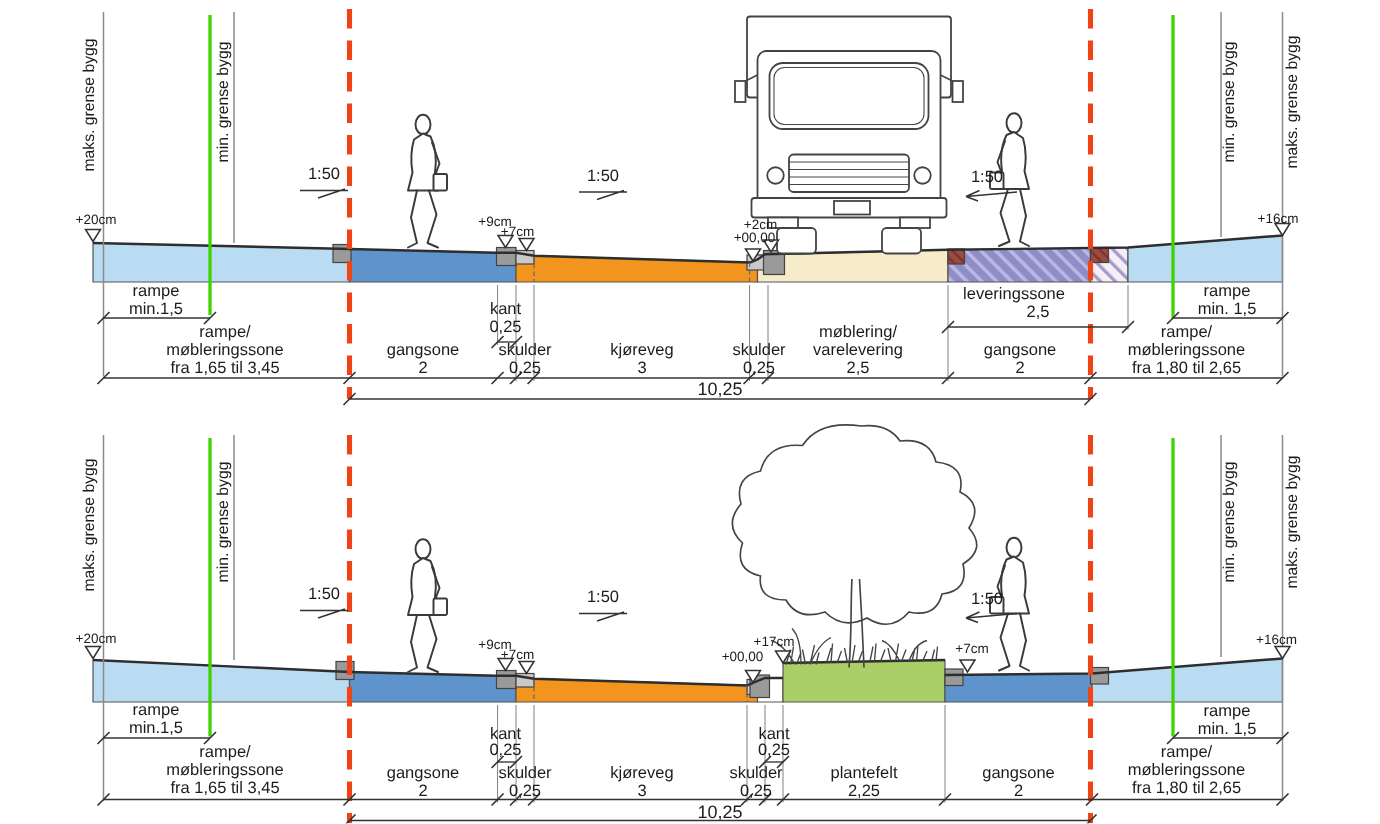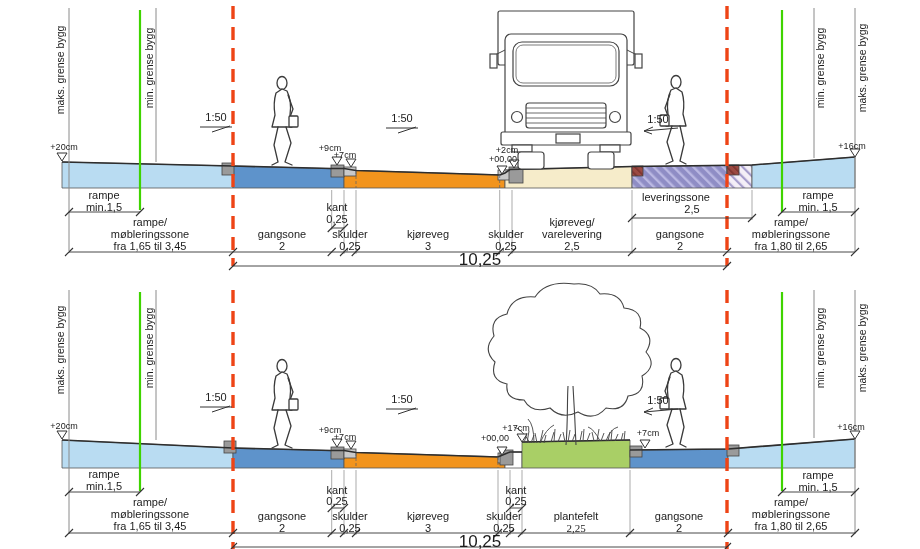--- a/index.html
+++ b/index.html
@@ -2,21 +2,21 @@
 <html><head>
 <meta charset="utf-8">
 <style>
   html,body{margin:0;padding:0;background:#fff;}
   .stage{position:relative;width:920px;height:549px;background:#fff;overflow:hidden;
          font-family:"Liberation Sans",sans-serif;color:#1c1c1c;}
   .stage svg{position:absolute;left:0;top:0;}
   .lbl{position:absolute;transform:translate(-50%,-50%);font-size:11px;line-height:1;
        white-space:nowrap;text-align:center;}
   .sm{font-size:9px;}
-  .big{font-size:17px;}
+  .big{font-size:12px;}
   .vlabel{position:absolute;transform:translate(-50%,-50%) rotate(-90deg);
           font-size:10.5px;line-height:1;white-space:nowrap;}
 </style>
 </head>
 <body>
 
 <div class="stage">
 
 <svg width="920" height="549" viewBox="0 0 920 549">
   <defs>
@@ -234,21 +234,21 @@
 <div class="lbl" style="left:282px;top:234px;">gangsone</div>
 <div class="lbl" style="left:282px;top:246px;">2</div>
 <div class="lbl" style="left:337px;top:207px;">kant</div>
 <div class="lbl" style="left:337px;top:219px;">0,25</div>
 <div class="lbl" style="left:350px;top:234px;">skulder</div>
 <div class="lbl" style="left:350px;top:246px;">0,25</div>
 <div class="lbl" style="left:428px;top:234px;">kjøreveg</div>
 <div class="lbl" style="left:428px;top:246px;">3</div>
 <div class="lbl" style="left:506px;top:234px;">skulder</div>
 <div class="lbl" style="left:506px;top:246px;">0,25</div>
-<div class="lbl" style="left:572px;top:222px;">kjøreveg/</div>
+<div class="lbl" style="left:572px;top:222px;">møblering/</div>
 <div class="lbl" style="left:572px;top:234px;">varelevering</div>
 <div class="lbl" style="left:572px;top:246px;">2,5</div>
 <div class="lbl" style="left:676px;top:197px;">leveringssone</div>
 <div class="lbl" style="left:692px;top:209px;">2,5</div>
 <div class="lbl" style="left:680px;top:234px;">gangsone</div>
 <div class="lbl" style="left:680px;top:246px;">2</div>
 <div class="lbl" style="left:791px;top:222px;">rampe/</div>
 <div class="lbl" style="left:791px;top:234px;">møbleringssone</div>
 <div class="lbl" style="left:791px;top:246px;">fra 1,80 til 2,65</div>
 <div class="lbl" style="left:818px;top:195px;">rampe</div>
@@ -283,21 +283,21 @@
 <div class="lbl" style="left:337px;top:501px;">0,25</div>
 <div class="lbl" style="left:350px;top:516px;">skulder</div>
 <div class="lbl" style="left:350px;top:528px;">0,25</div>
 <div class="lbl" style="left:428px;top:516px;">kjøreveg</div>
 <div class="lbl" style="left:428px;top:528px;">3</div>
 <div class="lbl" style="left:504px;top:516px;">skulder</div>
 <div class="lbl" style="left:504px;top:528px;">0,25</div>
 <div class="lbl" style="left:516px;top:490px;">kant</div>
 <div class="lbl" style="left:516px;top:501px;">0,25</div>
 <div class="lbl" style="left:576px;top:516px;">plantefelt</div>
-<div class="lbl" style="left:576px;top:528px;font-family:Liberation Serif, serif;">2,25</div>
+<div class="lbl" style="left:576px;top:528px;">2,25</div>
 <div class="lbl" style="left:679px;top:516px;">gangsone</div>
 <div class="lbl" style="left:679px;top:528px;">2</div>
 <div class="lbl" style="left:791px;top:502px;">rampe/</div>
 <div class="lbl" style="left:791px;top:514px;">møbleringssone</div>
 <div class="lbl" style="left:791px;top:526px;">fra 1,80 til 2,65</div>
 <div class="lbl" style="left:818px;top:475px;">rampe</div>
 <div class="lbl" style="left:818px;top:487px;">min. 1,5</div>
 <div class="lbl big" style="left:480px;top:541px;">10,25</div>
 
 </div>

